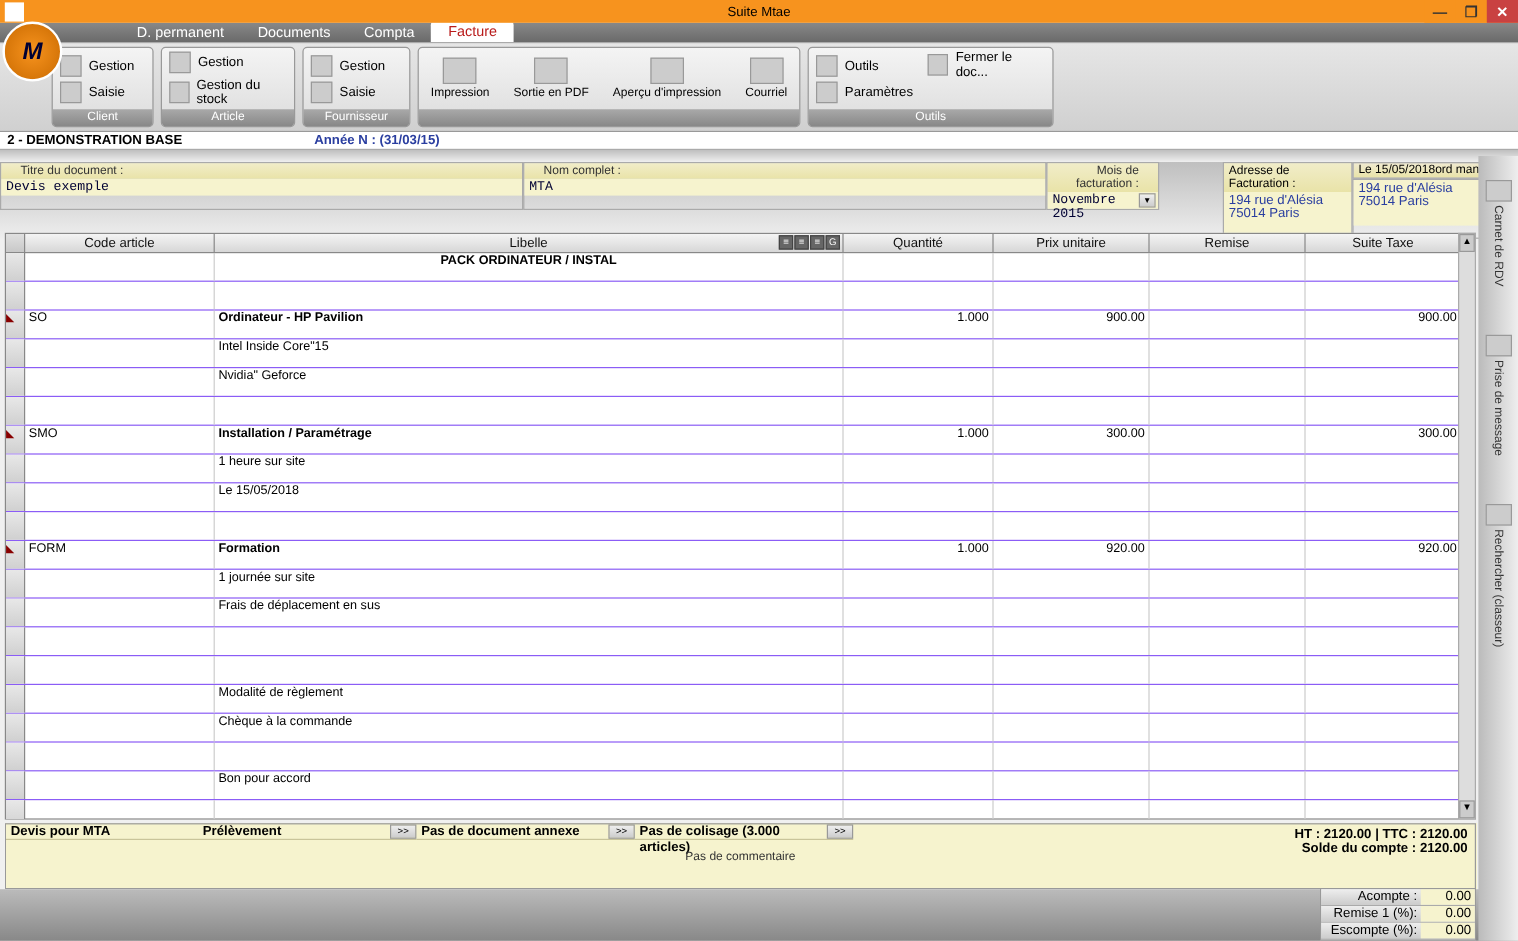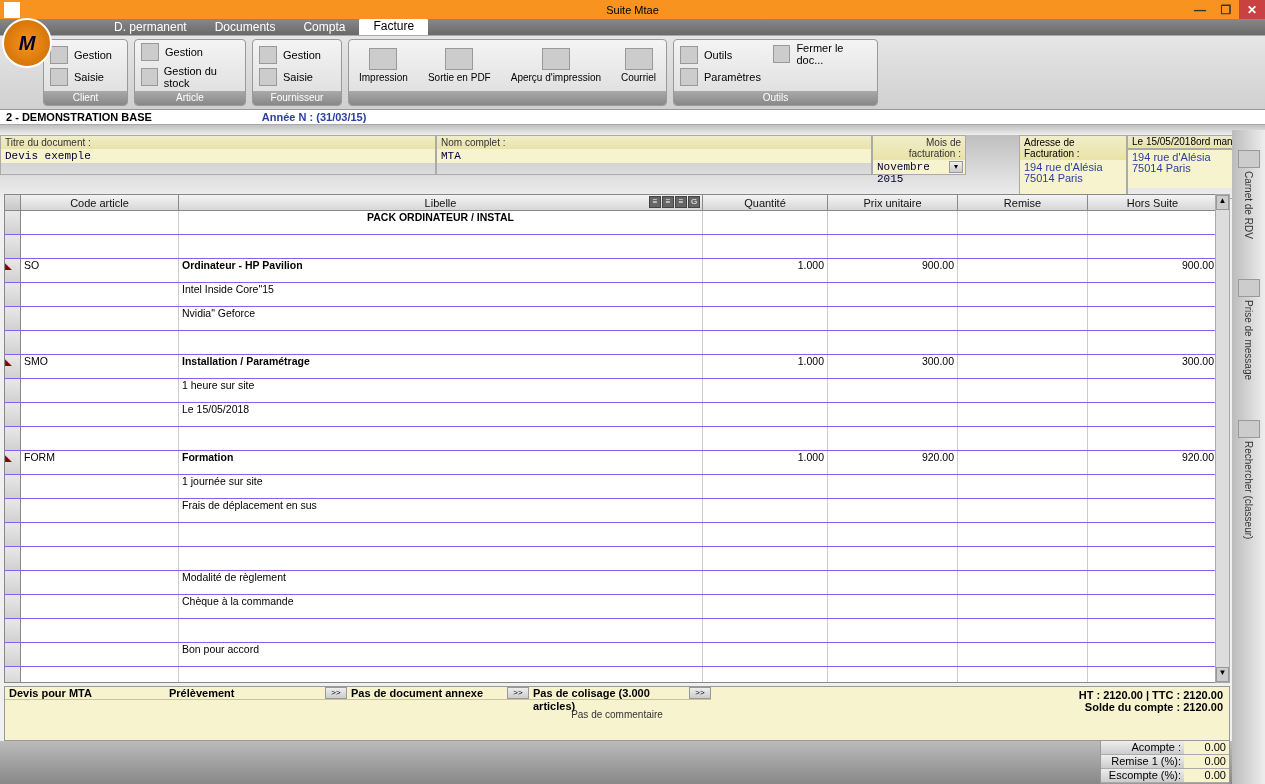--- a/index.html
+++ b/index.html
@@ -11,21 +11,21 @@
 .titlebar-text { position:absolute; left:50%; transform:translateX(-50%); color:#000; font-size:11px; }
 .titlebar-btns { position:absolute; right:0; display:flex; }
 .titlebar-btn { width:26px; height:19px; display:flex; align-items:center; justify-content:center; cursor:pointer; font-size:12px; font-weight:bold; }
 .titlebar-btn.min { background:#f7931e; color:#333; }
 .titlebar-btn.max { background:#f7931e; color:#333; }
 .titlebar-btn.close { background:#c94141; color:#fff; }
 
 
 .menubar { height:16px; background:linear-gradient(#888,#6a6a6a); display:flex; padding-left:100px; }
 .menutab { padding:0 14px; color:#fff; font-size:12px; line-height:16px; cursor:pointer; }
-.menutab.active { background:#fff; color:#000000; border-radius:3px 3px 0 0; line-height:17px; margin-top:-1px; }
+.menutab.active { background:#fff; color:#b91c1c; border-radius:3px 3px 0 0; line-height:17px; margin-top:-1px; }
 
 
 .ribbon { height:75px; background:linear-gradient(#e6e6e6,#d0d0d0); border-top:1px solid #aaa; border-bottom:1px solid #999; display:flex; padding-left:40px; position:relative; }
 .logo { position:absolute; left:2px; top:-18px; width:50px; height:50px; border-radius:50%; background:radial-gradient(circle,#f7931e,#c96a00); border:2px solid #fff; z-index:10; display:flex; align-items:center; justify-content:center; font-style:italic; font-weight:bold; color:#003; font-size:20px; }
 .ribbon-group { border:1px solid #999; margin:3px 3px; border-radius:4px; background:linear-gradient(#f4f4f4,#dcdcdc); display:flex; flex-direction:column; }
 .ribbon-group-body { flex:1; display:flex; }
 .ribbon-group-title { height:14px; background:linear-gradient(#a9a9a9,#888); color:#fff; font-size:10px; text-align:center; line-height:14px; border-radius:0 0 3px 3px; }
 .ribbon-col { display:flex; flex-direction:column; justify-content:center; }
 .ribbon-item-h { display:flex; align-items:center; padding:2px 6px; cursor:pointer; }
 .ribbon-item-h .ic { width:18px; height:18px; background:#ccc; margin-right:6px; border:1px solid #999; }
@@ -39,21 +39,21 @@
 .infobar .year { margin-left:110px; color:#2a3ea0; font-weight:bold; }
 
 
 .gradrow { height:10px; background:linear-gradient(#bfbfbf,#efefef); }
 
 
 .dochdr { display:flex; background:linear-gradient(#bfbfbf,#efefef); padding:0 0 0 0; position:relative; }
 .dochdr-left { flex:1; }
 .fieldrow { display:flex; }
 .field { display:flex; flex-direction:column; border:1px solid #aaa; }
-.field-label { background:linear-gradient(#f1edc9,#e9e3a8); padding:1px 4px; font-size:10px; color:#333; }
+.field-label { background:linear-gradient(#f1edc9,#e9e3a8); padding:1px 16px; font-size:10px; color:#333; }
 .field-value { background:#f6f3ce; padding:1px 4px; font-size:11px; color:#003; height:14px;font-family:Liberation Mono, monospace; }
 .addrbox { border:1px solid #aaa; width:108px; }
 .addr-label { background:linear-gradient(#f1edc9,#e9e3a8); padding:1px 4px; font-size:10px; }
 .addr-body { background:#f6f3ce; padding:2px 4px; font-size:10px; color:#2a3ea0; line-height:11px; height:38px; }
 .doubleright { display:flex; flex-direction:column; justify-content:flex-end; }
 .dblbtn { width:20px; height:14px; background:linear-gradient(#eee,#ccc); border:1px solid #999; text-align:center; font-size:9px; line-height:12px; cursor:pointer; }
 .topnote { background:linear-gradient(#f0ead0,#e9e3a8); height:14px; font-size:10px; padding:0 4px; border:1px solid #aaa; width:138px; white-space:nowrap; overflow:hidden; }
 .monthbox { position:relative; }
 .month-dd { position:absolute; right:2px; bottom:1px; width:14px; height:12px; background:linear-gradient(#eee,#ccc); border:1px solid #999; font-size:8px; text-align:center; line-height:10px; cursor:pointer; }
 
@@ -279,21 +279,21 @@
         <div class="lib-icons">
           <span>≡</span>
           <span>≡</span>
           <span>≡</span>
           <span>G</span>
         </div>
       </div>
       <div class="cell col-qty">Quantité</div>
       <div class="cell col-pu">Prix unitaire</div>
       <div class="cell col-rem">Remise</div>
-      <div class="cell col-ht">Hors Suite</div>
+      <div class="cell col-ht">Suite Taxe</div>
     </div>
     <div class="grid-body" id="gridbody">
         <div class="grow center">
           <div class="rowhead"></div>
           <div class="cell col-code"></div>
           <div class="cell col-lib">PACK ORDINATEUR / INSTAL</div>
           <div class="cell col-qty"></div>
           <div class="cell col-pu"></div>
           <div class="cell col-rem"></div>
           <div class="cell col-ht"></div>

